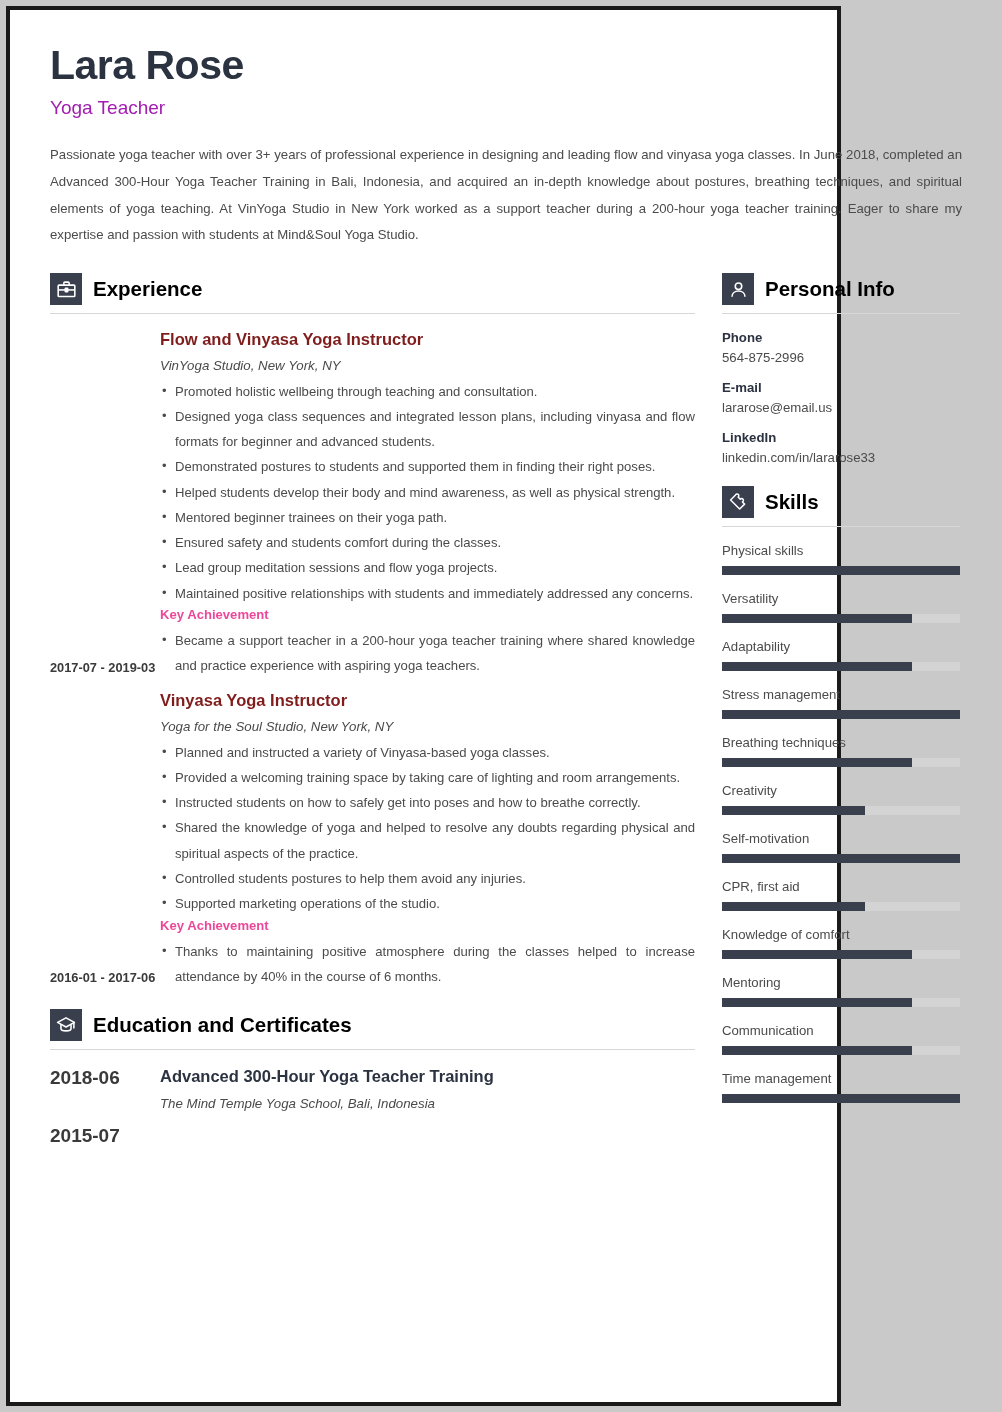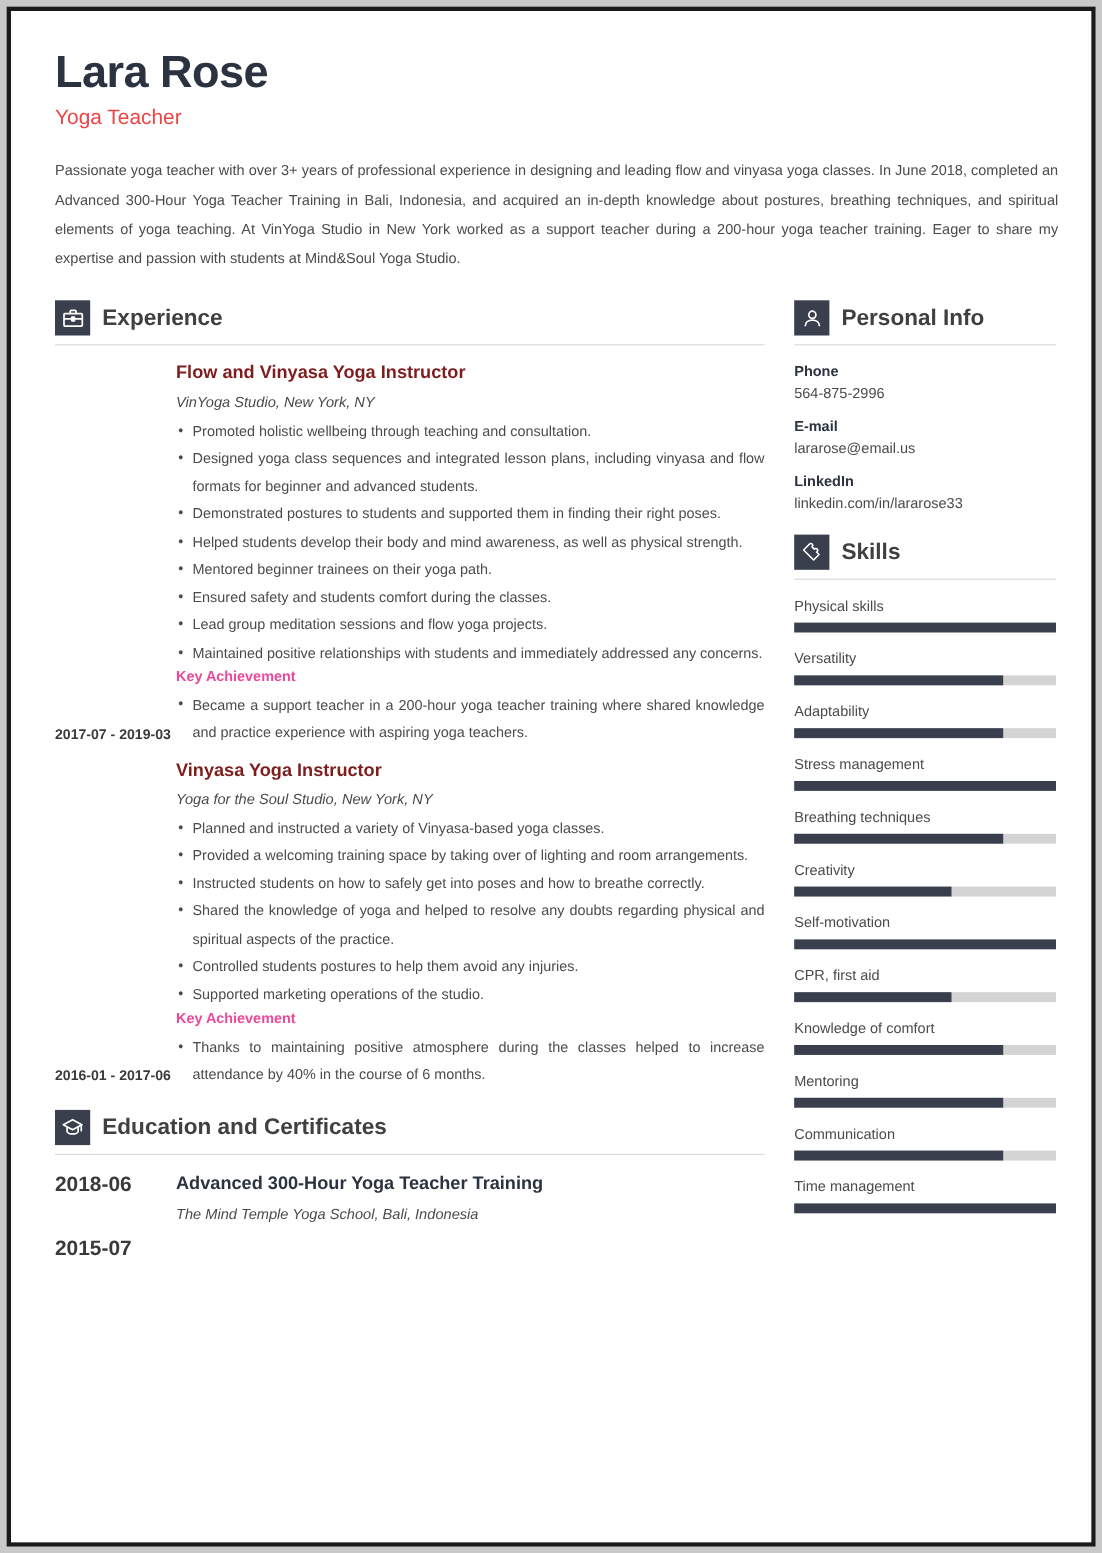--- a/index.html
+++ b/index.html
@@ -9,21 +9,21 @@
     height: 1412px;
     background: #c9c9c9;
     font-family: "Liberation Sans", sans-serif;
     overflow: hidden;
   }
 
   .page-frame {
     position: absolute;
     left: 6px;
     top: 6px;
-    width: 990px;
+    width: 835px;
     height: 1400px;
     border: 4px solid #1a1a1a;
     background: #ffffff;
   }
 
   .page-inner {
     position: absolute;
     inset: 0;
     background: #ffffff;
     padding: 34px 40px 20px 40px;
@@ -32,21 +32,21 @@
   
   .name {
     font-size: 41px;
     font-weight: bold;
     color: #2b3240;
     letter-spacing: -0.5px;
     line-height: 1.05;
   }
   .job-title {
     font-size: 19px;
-    color: #ef4444;
+    color: #a21caf;
     margin-top: 10px;
     font-weight: normal;
   }
   .summary {
     margin-top: 23px;
     font-size: 13.2px;
     line-height: 2.03;
     color: #4b4b4b;
     text-align: justify;
     width: 912px;
@@ -71,21 +71,21 @@
   .sec-icon {
     width: 32px; height: 32px;
     background: #393f4d;
     display: flex; align-items: center; justify-content: center;
     flex: 0 0 32px;
   }
   .sec-icon svg { display: block; }
   .sec-title {
     font-size: 20.5px;
     font-weight: bold;
-    color: #404040;
+    color: #000000;
   }
   .sec-rule {
     height: 1px;
     background: #d8d8d8;
     margin-bottom: 14px;
   }
   .sec-rule.side { margin-bottom: 16px; }
 
   
   .entry { display: flex; margin-bottom: 6px; align-items: flex-end; }
@@ -242,21 +242,21 @@
             </div>
           </div>
 
           <div class="entry" style="margin-top:11px;">
             <div class="entry-date">2016-01 - 2017-06</div>
             <div class="entry-body">
               <div class="entry-role">Vinyasa Yoga Instructor</div>
               <div class="entry-org">Yoga for the Soul Studio, New York, NY</div>
               <ul class="bullets">
                 <li>Planned and instructed a variety of Vinyasa-based yoga classes.</li>
-                <li>Provided a welcoming training space by taking over of lighting and room arrangements.</li>
+                <li>Provided a welcoming training space by taking care of lighting and room arrangements.</li>
                 <li>Instructed students on how to safely get into poses and how to breathe correctly.</li>
                 <li>Shared the knowledge of yoga and helped to resolve any doubts regarding physical and spiritual aspects of the practice.</li>
                 <li>Controlled students postures to help them avoid any injuries.</li>
                 <li>Supported marketing operations of the studio.</li>
               </ul>
               <div class="key-ach">Key Achievement</div>
               <ul class="bullets">
                 <li>Thanks to maintaining positive atmosphere during the classes helped to increase attendance by 40% in the course of 6 months.</li>
               </ul>
             </div>

